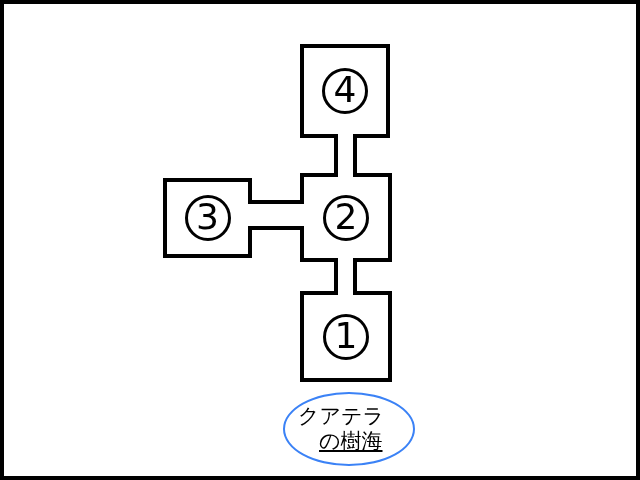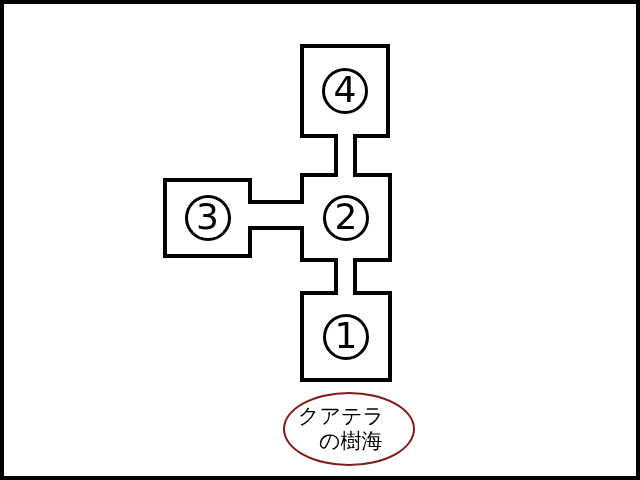--- a/index.html
+++ b/index.html
@@ -65,36 +65,36 @@
     border-top: 4px solid #000000;
     border-bottom: 4px solid #000000;
   }
   .corridor-4-2 { left: 334px; top: 134px; width: 23px; height: 43px; }
   .corridor-2-1 { left: 334px; top: 258px; width: 23px; height: 37px; }
   .corridor-3-2 { left: 248px; top: 200px; width: 56px; height: 30px; }
   .area-ellipse {
     position: absolute;
     left: 283px; top: 392px;
     width: 132px; height: 74px;
-    border: 2px solid #7f1d1d;
+    border: 2px solid #3b82f6;
     border-radius: 50%;
     box-sizing: border-box;
     background: #ffffff;
     z-index: 1;
   }
   .area-line {
     position: absolute;
     font-size: 21px;
     line-height: 1.1;
     color: #000000;
     white-space: nowrap;
     letter-spacing: 0px;
   }
   .area-line-1 { left: 13px; top: 11px; }
-  .area-line-2 { left: 34px; top: 36px; }
+  .area-line-2 { left: 34px; top: 36px; text-decoration: underline; }
 </style>
 </head>
 <body>
 
 <div class="stage">
 
   <div class="frame"></div>
 
   <div class="room room-4">
     <div class="badge">

